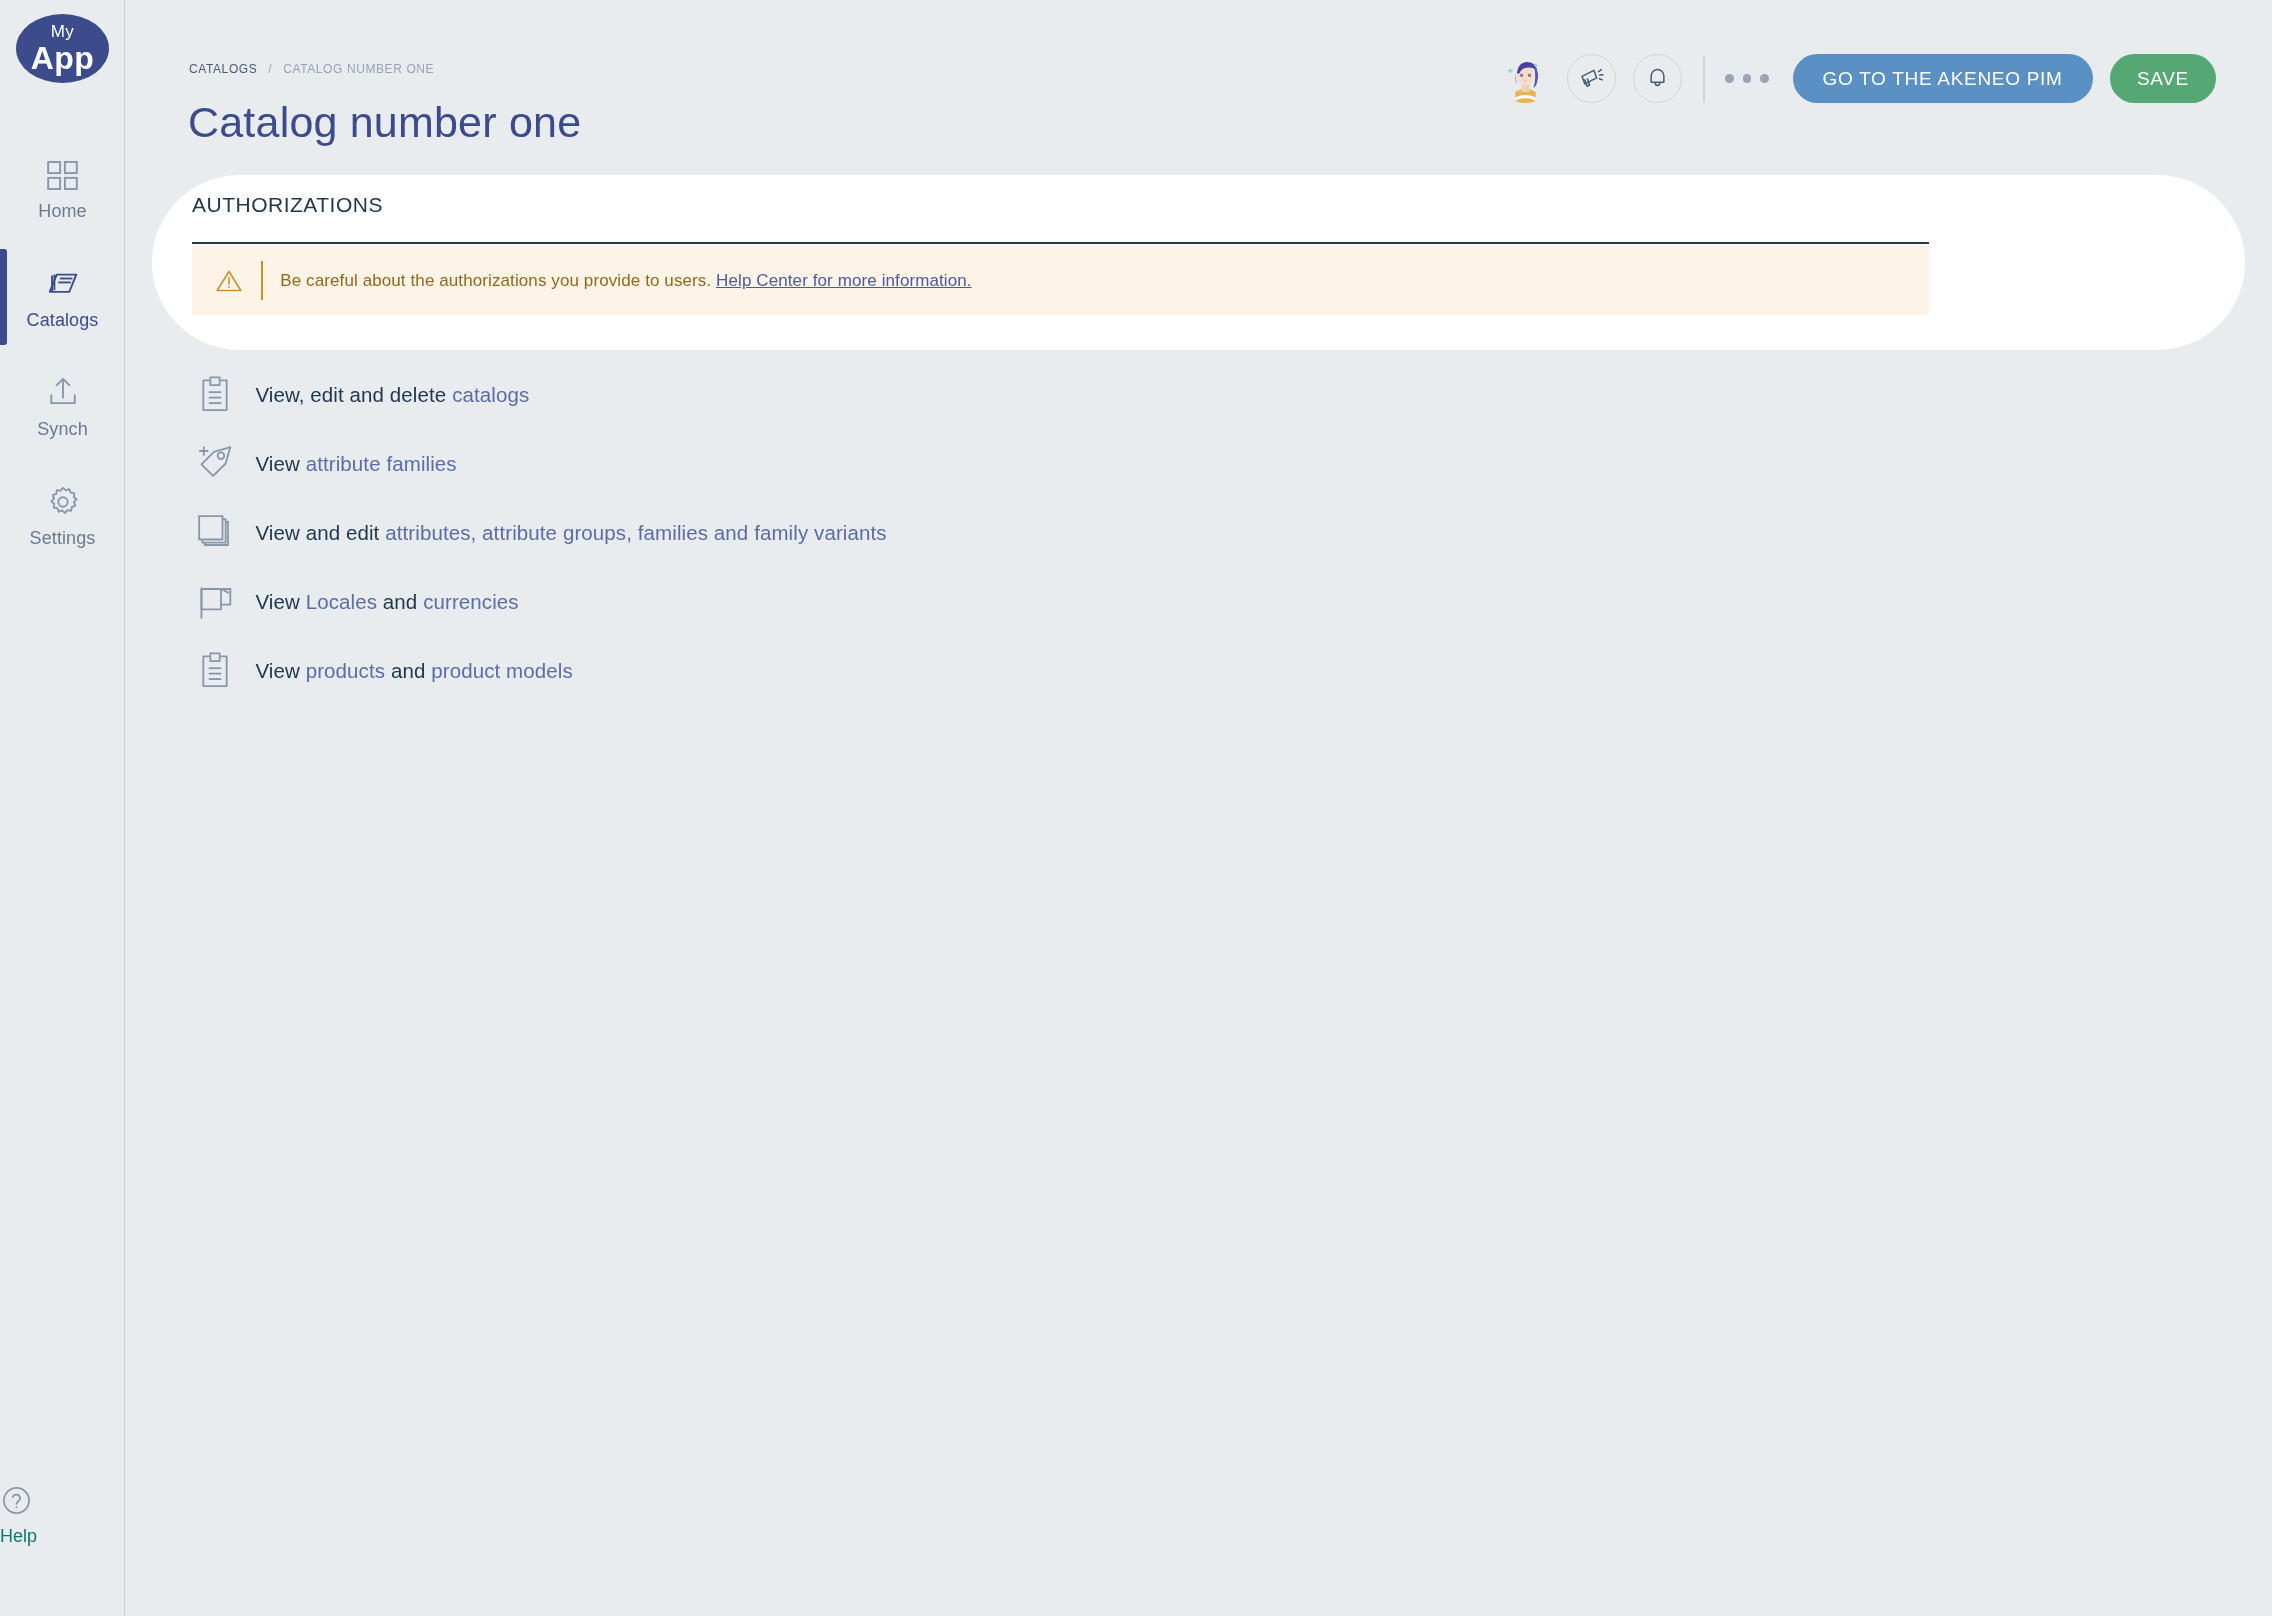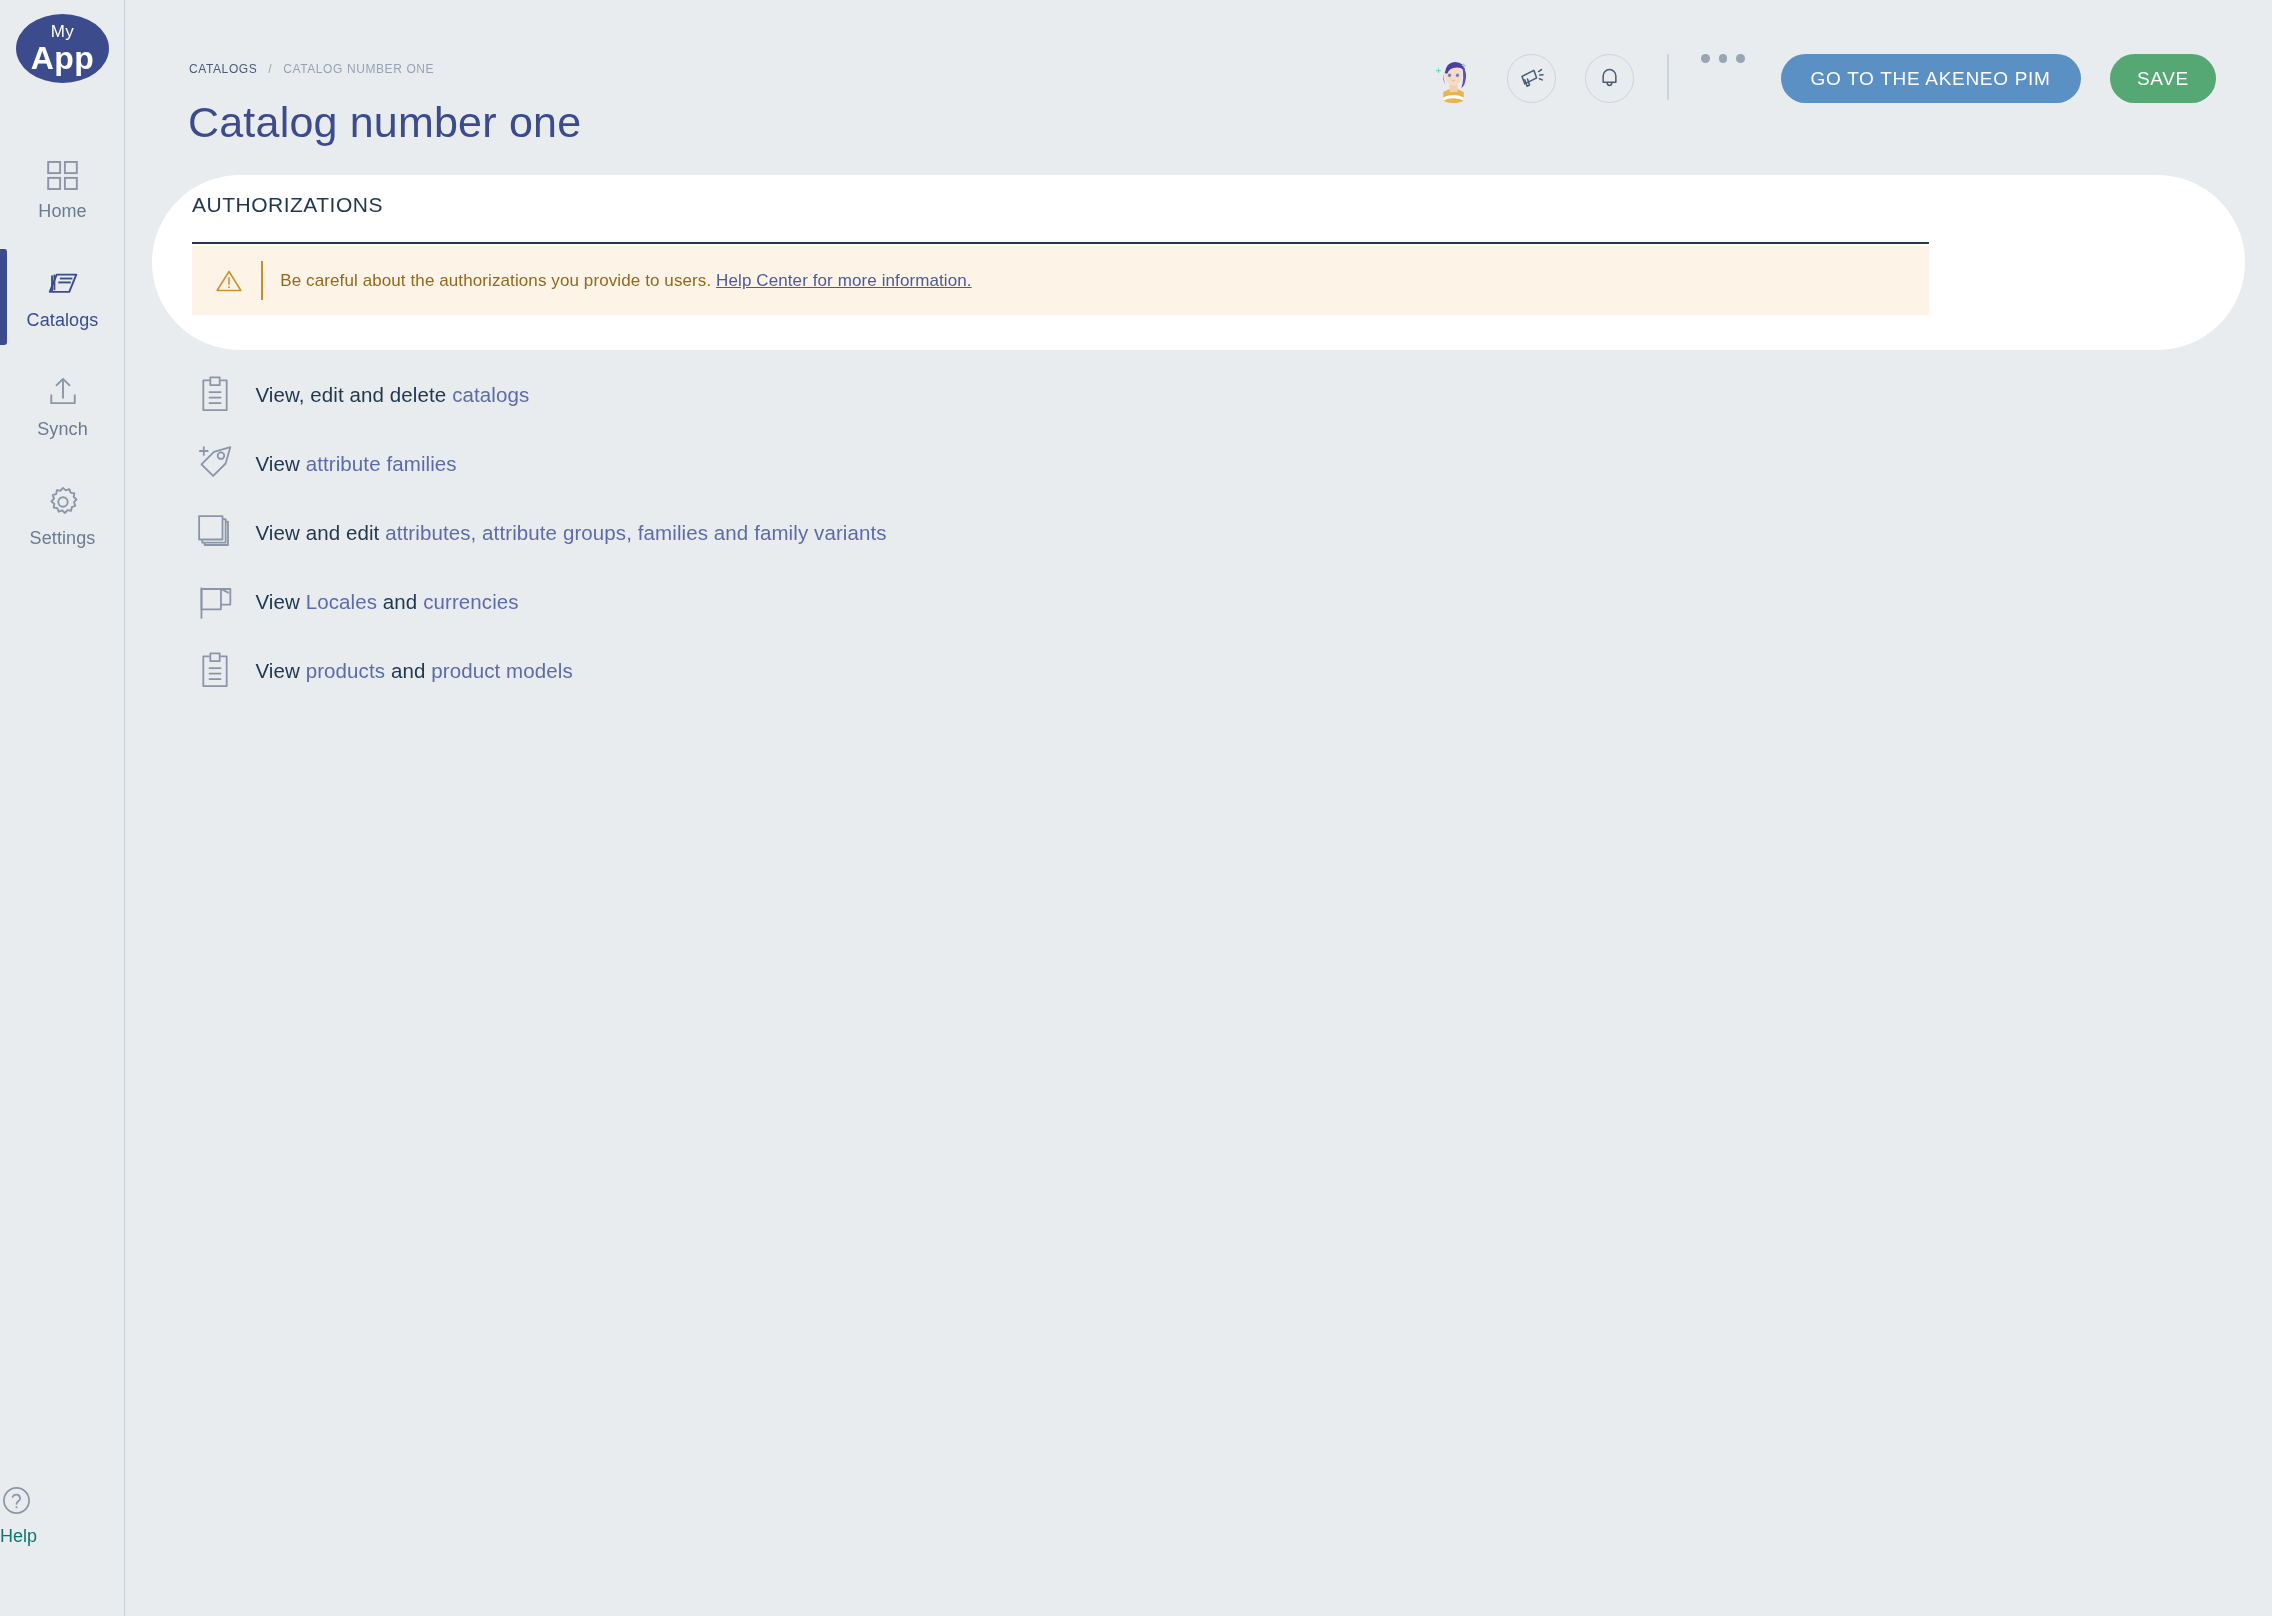--- a/index.html
+++ b/index.html
@@ -65,21 +65,21 @@
   .bc-cur { color: #97a3b3; }
 
   .page-title {
     position: absolute; left: 188px; top: 98px;
     font-size: 43px; color: #3b4b8c; font-weight: 400;
     letter-spacing: 0.2px;
   }
 
   .topright {
     position: absolute; right: 57px; top: 54px;
-    display: flex; align-items: flex-start; gap: 12px;
+    display: flex; align-items: center; gap: 0;
   }
   .avatar {
     width: 49px; height: 49px; border-radius: 50%;
     overflow: hidden; margin-right: 17.4px; position: relative;
     background: transparent; cursor: pointer;
   }
   .circ-btn {
     width: 49px; height: 49px; border-radius: 50%;
     border: 1.6px solid #ccd3db;
     display: flex; align-items: center; justify-content: center;

